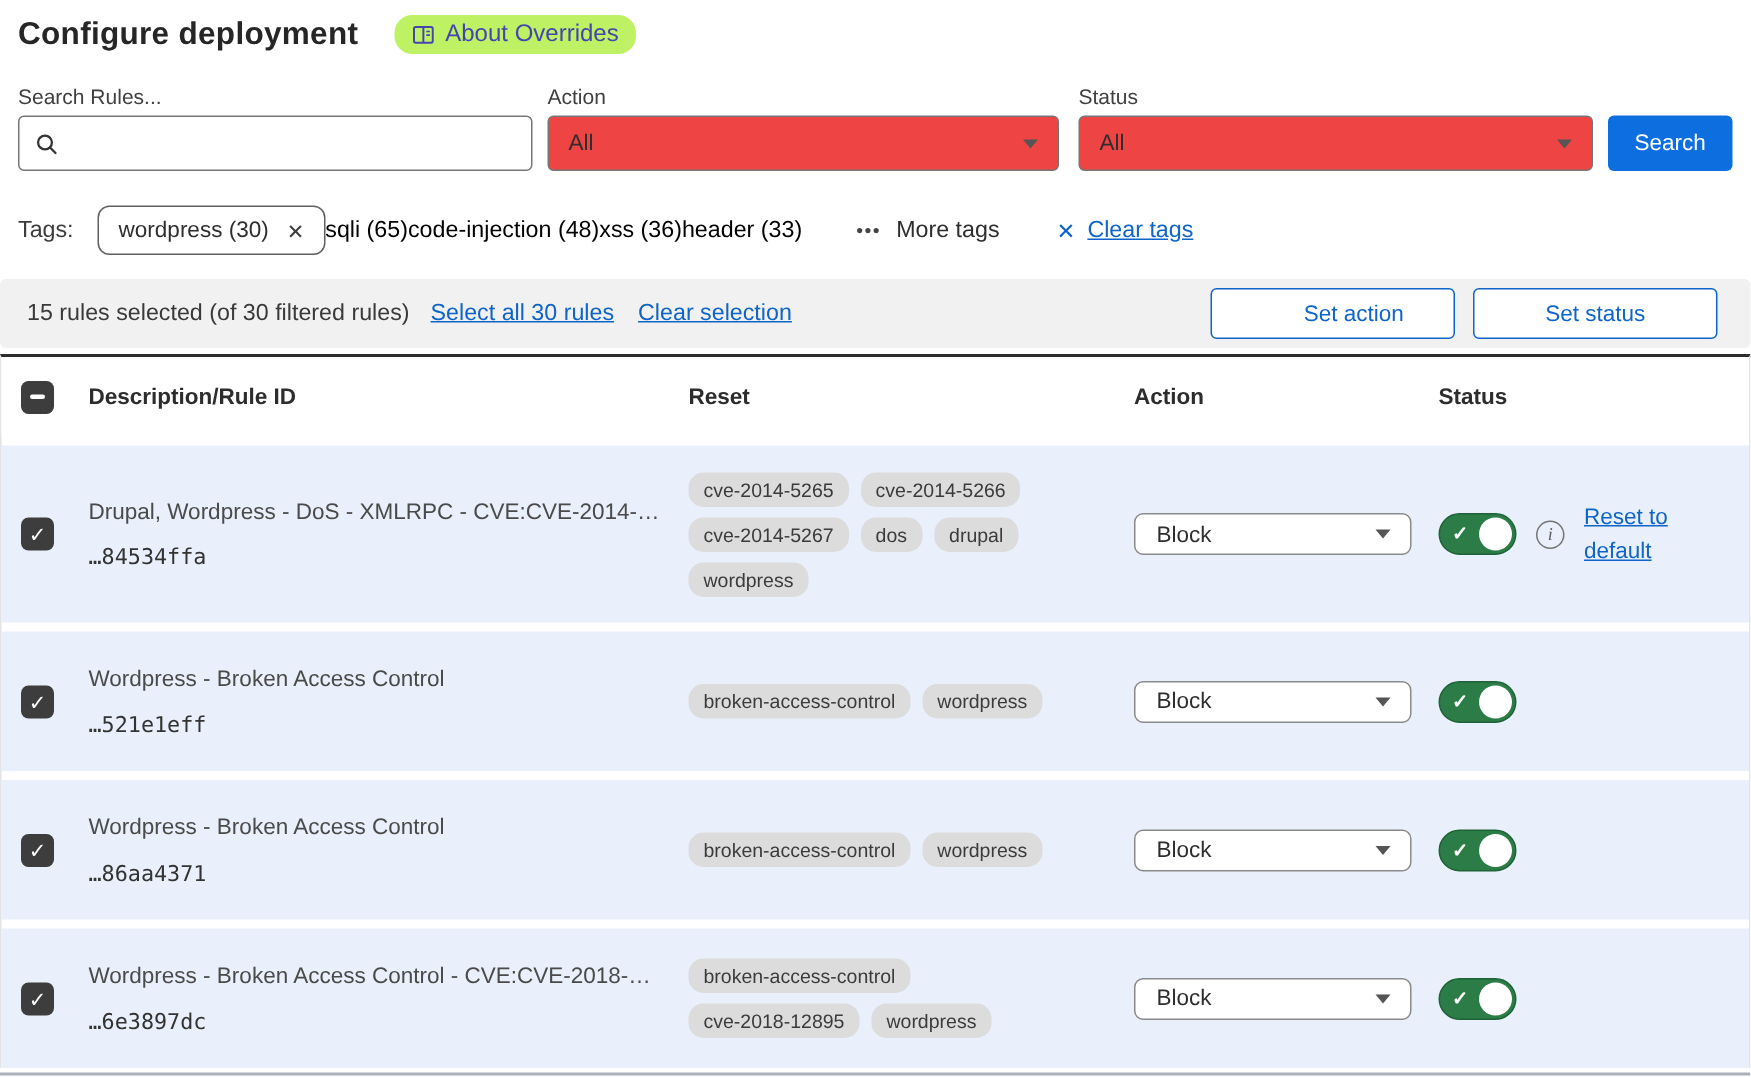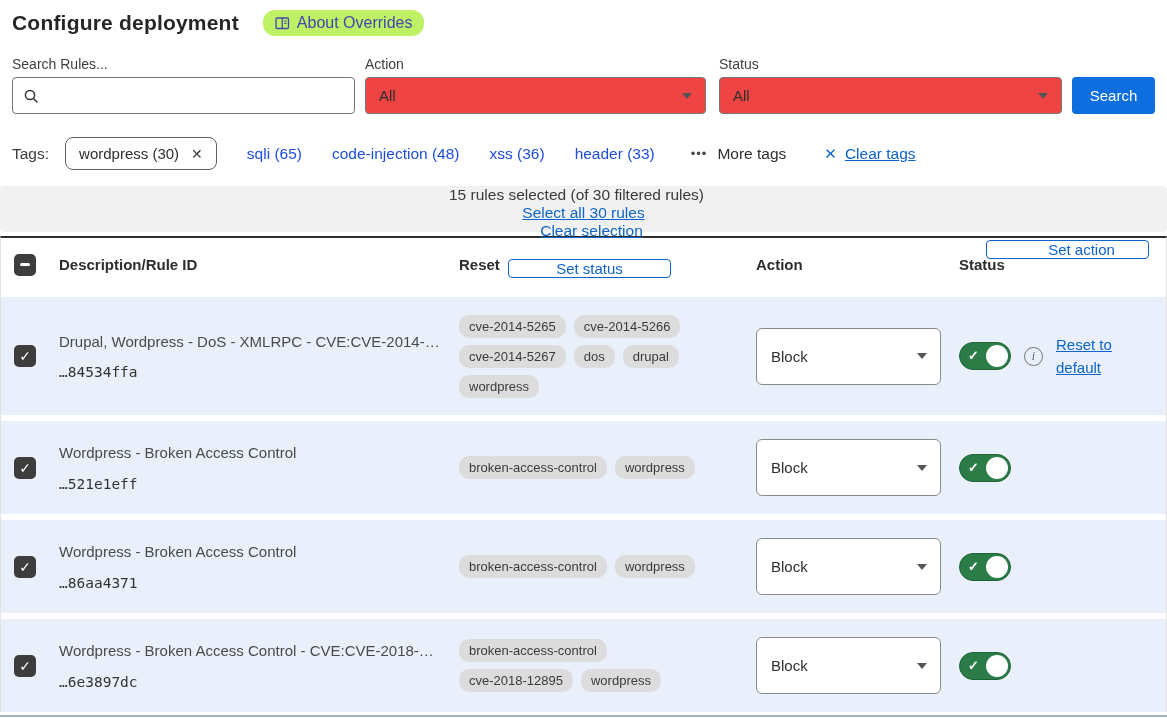--- a/index.html
+++ b/index.html
@@ -49,21 +49,21 @@
   }
 
   
   .tags-row { display:flex; align-items:center; padding:0 12px; margin-top:23px; font-size:15.5px; color:#333; }
   .tags-label { margin-right:16px; color:#3c3c3c; }
   .selected-tag {
     display:inline-flex; align-items:center; gap:12px; border:1px solid #5f5f5f;
     border-radius:8px; padding:7px 13px; font-size:15px; color:#2e2e2e; cursor:pointer;
   }
   .selected-tag .x { font-size:14px; color:#3c3c3c; }
-  .tag-option { margin-left:30px; cursor:pointer; color:#1d4ed8; }
+  .tag-option { cursor:pointer; color:#000000; }
   .more-tags { margin-left:36px; display:inline-flex; align-items:center; gap:10px; cursor:pointer; color:#2e2e2e; }
   .more-tags .dots { font-size:13px; letter-spacing:1px; color:#444; }
   .clear-tags { margin-left:38px; display:inline-flex; align-items:center; gap:8px;
     color:#0e64c8; cursor:pointer; }
   .clear-tags .x { font-size:15px; }
   .clear-tags .lbl { text-decoration:underline; }
 
   
   .selection-bar {
     margin:16px 0 0 0; background:#f1f1f1; border-radius:4px; height:46px;
@@ -71,21 +71,21 @@
   }
   .selection-bar .link { color:#0e64c8; text-decoration:underline; cursor:pointer; }
   .selection-bar .summary { margin-right:14px; }
   .selection-bar .link + .link { margin-left:16px; }
   .bulk-btn {
     width:163px; height:34px; background:#fff; border:1px solid #0e64c8; color:#0e64c8;
     border-radius:4px; font-size:15px; cursor:pointer; font-family:"Liberation Sans", sans-serif;
   }
   .bulk-btn.first { margin-left:auto;padding-left:28px; }
   .bulk-btn + .bulk-btn { margin-left:12px; }
-  .selection-bar { margin-right:0;flex-direction:column; }
+  .selection-bar { margin-right:0; }
   .selection-bar .btn-pad { width:4px; flex:0 0 4px; }
 
   
   .rules-table { margin-top:4px; border-top:2px solid #2d2d2d;
     border-left:1px solid #e3e3e3; border-right:1px solid #e3e3e3; }
   .trow { display:flex; align-items:center; }
   .thead { background:#fff; height:53px; font-weight:bold; font-size:15px; color:#2d2d2d; }
   .col-check { flex:0 0 48px; display:flex; justify-content:center; }
   .col-desc  { flex:0 0 400px; padding-left:10px; }
   .col-tags  { flex:0 0 297px; padding-left:10px; }
@@ -102,21 +102,21 @@
   .desc-title { font-size:15px; color:#4a4a4a; line-height:1.3; }
   .rule-id { margin-top:13px; font-family:"DejaVu Sans Mono", monospace; font-size:14.5px; color:#333; }
 
   .pill-wrap { max-width:252px; display:flex; flex-wrap:wrap; }
   .pill {
     background:#dcdcdc; border-radius:10px; padding:4px 10px; font-size:13px;
     color:#3b3b3b; margin:3.5px 8px 3.5px 0; white-space:nowrap;
   }
 
   .row-select {
-    width:185px; height:57px; background:#fff; border:1px solid #8a8a8a; border-radius:6px;
+    width:185px; height:28px; background:#fff; border:1px solid #8a8a8a; border-radius:6px;
     display:flex; align-items:center; justify-content:space-between;
     padding:0 13px 0 14px; font-size:15px; color:#2e2e2e; cursor:pointer;
   }
 
   .status-cell { display:flex; align-items:center; gap:13px; }
   .toggle {
     width:52px; height:28px; background:#2c7c47; border:1px solid #1e6336; border-radius:14px;
     position:relative; cursor:pointer; flex:0 0 auto;
   }
   .toggle .tick { position:absolute; left:8px; top:50%; transform:translateY(-52%);

